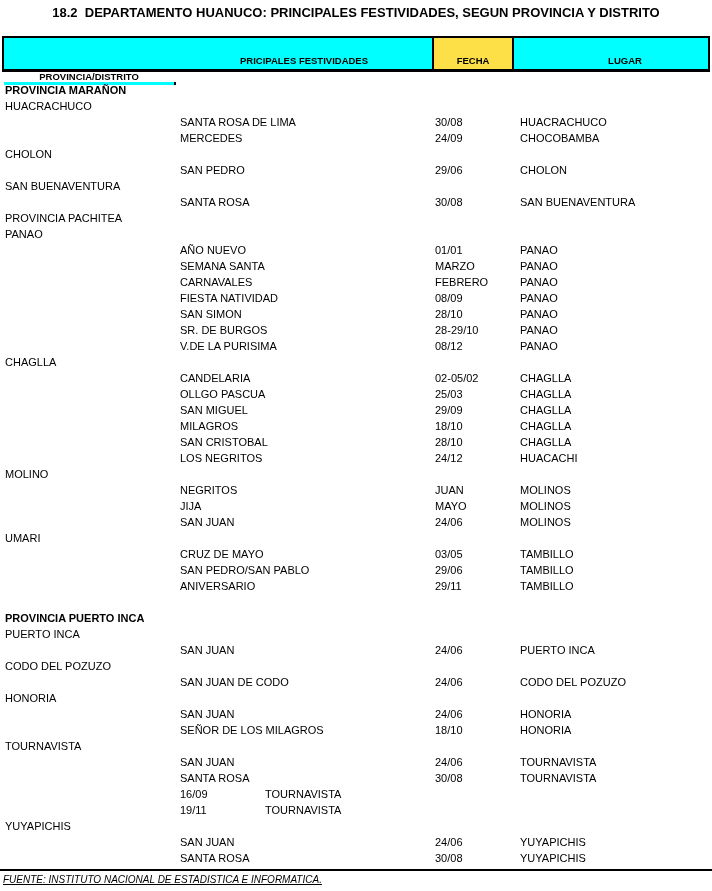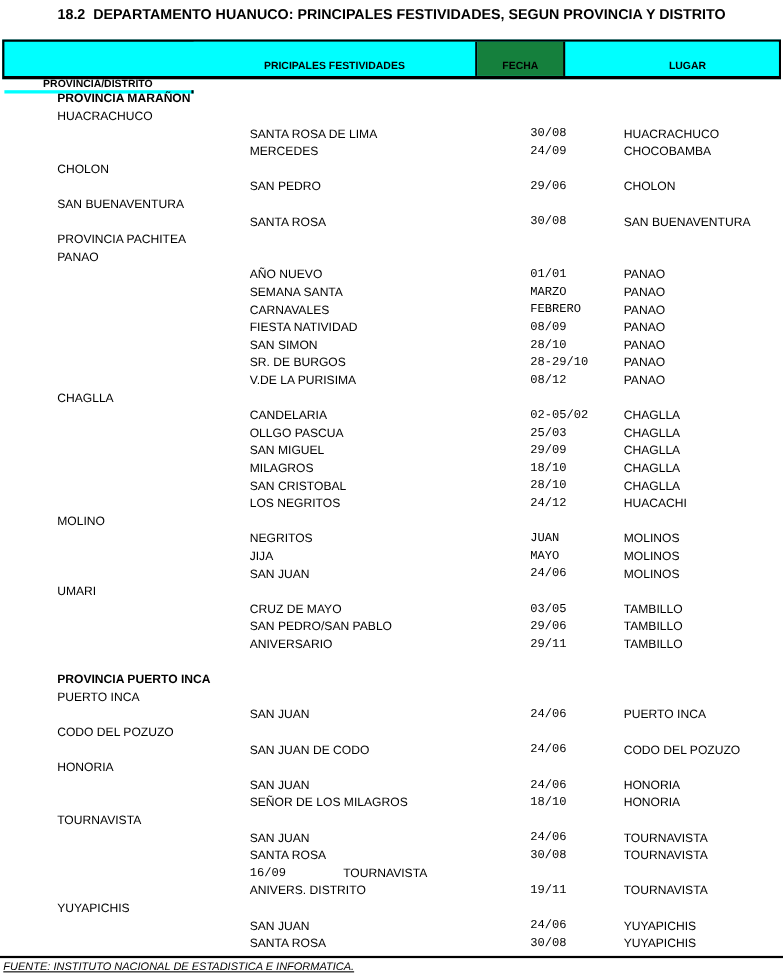--- a/index.html
+++ b/index.html
@@ -43,23 +43,23 @@
     position:absolute;top:84px;left:0;width:712px;
   }
   .row{
     display:flex;
     height:16px;
     font-size:11px;
     line-height:13px;
     white-space:nowrap;
   }
   .cell{box-sizing:border-box;overflow:visible;}
-  .cell.c1{width:180px;padding-left:5px;margin-left:47px;}
+  .cell.c1{width:180px;padding-left:5px;}
   .cell.c2{width:255px;}
-  .cell.c3{width:85px;font-family:Liberation Mono, monospace;}
+  .cell.c3{width:85px;}
   .cell.c4{flex:1;}
   .row.bold .c1{font-weight:bold;}
   .footer-rule{
     position:absolute;top:869px;left:0;width:712px;height:0;
     border-top:2px solid #000;
   }
   .source{
     position:absolute;top:874px;left:3px;
     font-size:10px;font-style:italic;
     white-space:nowrap;
@@ -69,21 +69,21 @@
 </head>
 <body>
 
 <div class="page">
 
   <div class="title">18.2  DEPARTAMENTO HUANUCO: PRINCIPALES FESTIVIDADES, SEGUN PROVINCIA Y DISTRITO</div>
 
   <div class="thead" style="background: rgb(0, 255, 255);">
     <div class="th c1" style="background: rgb(0, 255, 255);">PROVINCIA/DISTRITO</div>
     <div class="th c2" style="background: rgb(0, 255, 255);">PRICIPALES FESTIVIDADES</div>
-    <div class="th c3" style="background: #15803d;">FECHA</div>
+    <div class="th c3" style="background: #fde047;">FECHA</div>
     <div class="th c4" style="background: rgb(0, 255, 255);">LUGAR</div>
   </div>
 
   <div class="tbody">
       <div class="row bold">
     <div class="cell c1">PROVINCIA MARAÑON</div>
     <div class="cell c2"></div>
     <div class="cell c3"></div>
     <div class="cell c4"></div>
   </div>
@@ -345,21 +345,20 @@
     <div class="cell c3">30/08</div>
     <div class="cell c4">TOURNAVISTA</div>
   </div>
       <div class="row">
     <div class="cell c1"></div>
     <div class="cell c3">16/09</div>
     <div class="cell c4">TOURNAVISTA</div>
   </div>
       <div class="row">
     <div class="cell c1"></div>
-    <div class="cell c2">ANIVERS. DISTRITO</div>
     <div class="cell c3">19/11</div>
     <div class="cell c4">TOURNAVISTA</div>
   </div>
       <div class="row">
     <div class="cell c1">YUYAPICHIS</div>
     <div class="cell c2"></div>
     <div class="cell c3"></div>
     <div class="cell c4"></div>
   </div>
       <div class="row">

